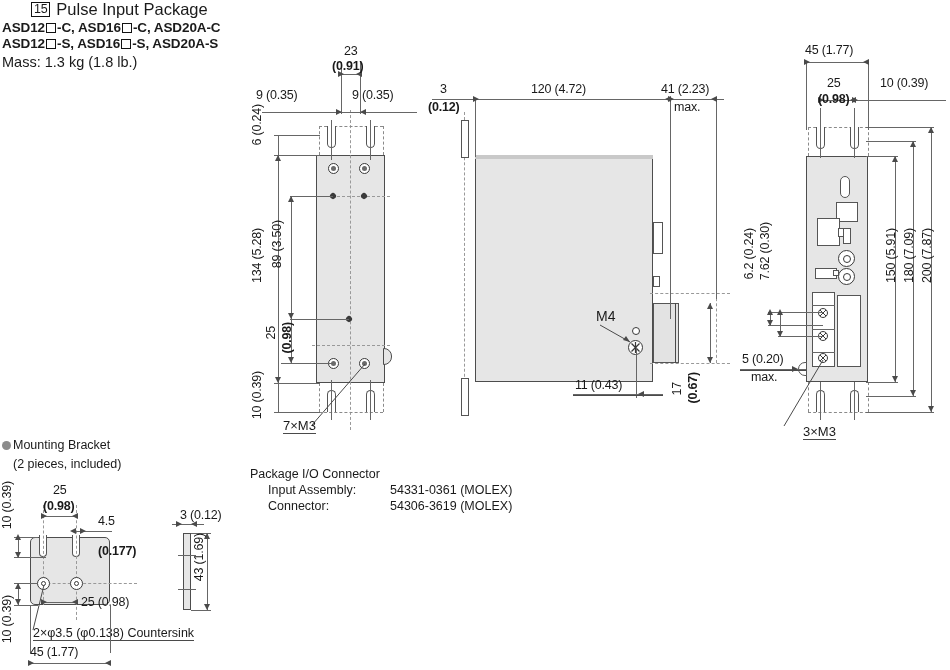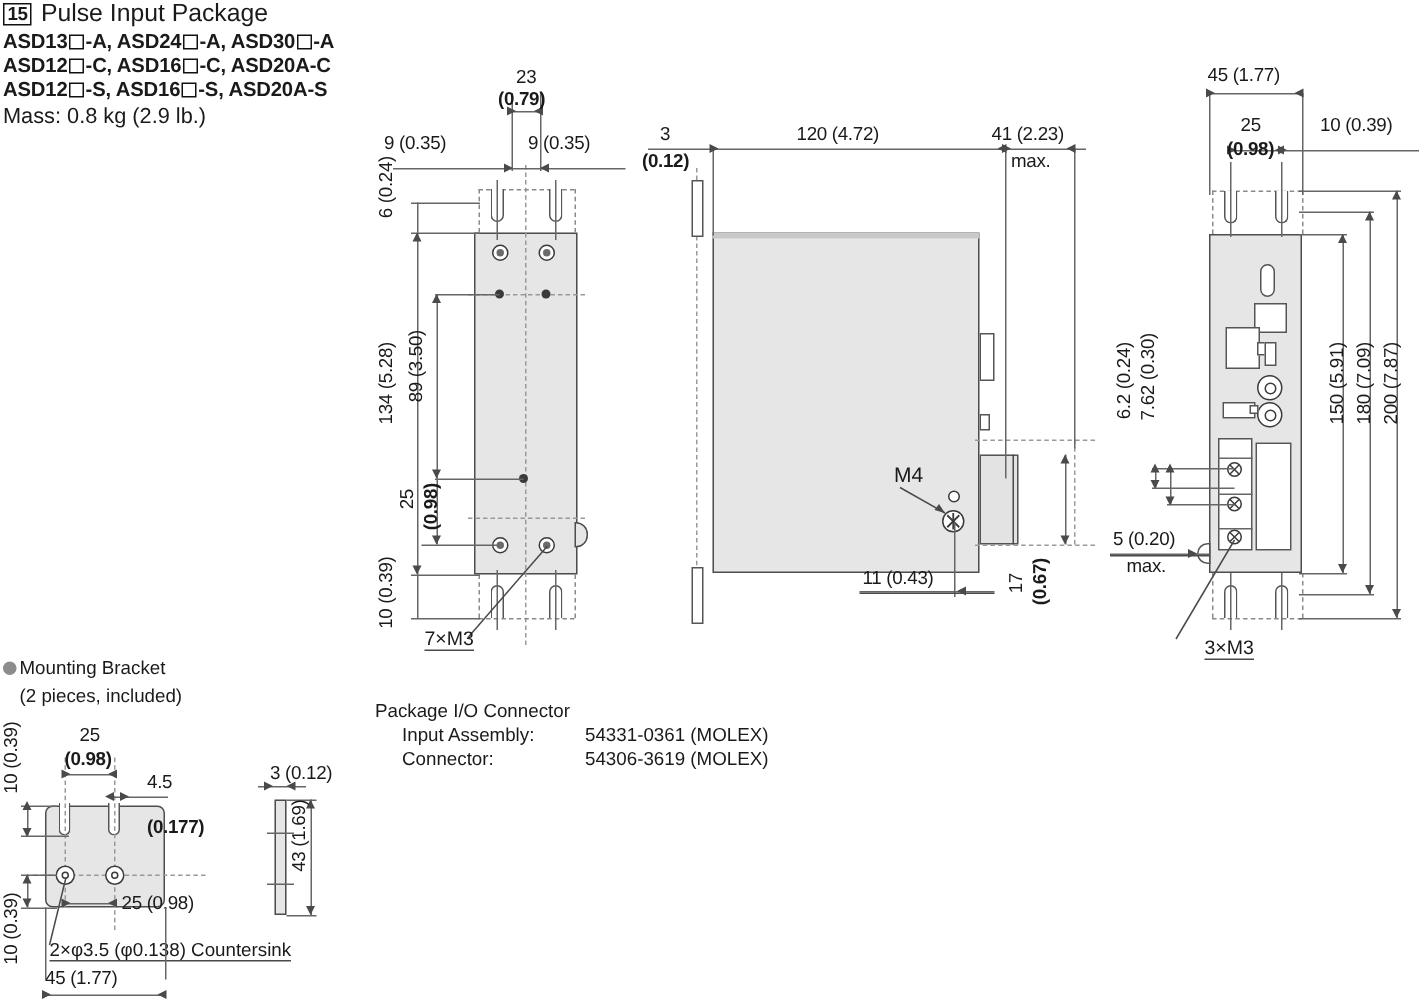--- a/index.html
+++ b/index.html
@@ -8,21 +8,21 @@
     font-family:"Liberation Sans", sans-serif;
     color:#1a1a1a;position:relative;overflow:hidden;
     -webkit-font-smoothing:antialiased;
   }
   .abs{position:absolute;}
   
   #header{left:0;top:0;width:420px;}
   .hdr-row{display:flex;align-items:center;gap:6px;margin:0 0 1px 2px;}
   .num-box{
     border:1.4px solid #111;font-size:12.5px;line-height:13px;
-    padding:0 2px;font-weight:700;letter-spacing:-.3px;
+    padding:0 2px;font-weight:400;letter-spacing:-.3px;margin-left:29px;
   }
   .hdr-title{font-size:16.5px;}
   .model-line{font-size:13.5px;font-weight:bold;margin:0 0 1px 2px;letter-spacing:-.1px;}
   .sq{
     display:inline-block;width:8px;height:8px;border:1.5px solid #111;
     vertical-align:-1px;margin:0 1px;
   }
   .mass-line{font-size:14.5px;margin:3px 0 0 2px;}
 
   
@@ -72,33 +72,30 @@
 </style>
 </head>
 <body>
 
 <div class="abs" id="header">
   <div class="hdr-row">
     <span class="num-box">15</span>
     <span class="hdr-title">Pulse Input Package</span>
   </div>
 
-  <div class="model-line">
-    <span>ASD13</span><span class="sq"></span><span>-A, </span><span>ASD24</span><span class="sq"></span><span>-A, </span><span>ASD30</span><span class="sq"></span><span>-A</span>
-  </div>
 
   <div class="model-line">
     <span>ASD12</span><span class="sq"></span><span>-C, </span><span>ASD16</span><span class="sq"></span><span>-C, </span><span>ASD20A-C</span>
   </div>
 
   <div class="model-line">
     <span>ASD12</span><span class="sq"></span><span>-S, </span><span>ASD16</span><span class="sq"></span><span>-S, </span><span>ASD20A-S</span>
   </div>
 
-  <div class="mass-line">Mass: 0.8 kg (2.9 lb.)</div>
+  <div class="mass-line">Mass: 1.3 kg (1.8 lb.)</div>
 </div>
 
 <div class="abs" id="front-view" style="left:0;top:0;width:440px;height:450px;">
 
   <div class="abs body-fill" style="left:316px;top:155px;width:69px;height:228px;"></div>
 
   <div class="abs dashdot-h" style="left:312px;top:196px;width:78px;"></div>
   <div class="abs dashdot-h" style="left:312px;top:345px;width:78px;"></div>
 
   <div class="abs dashdot-v" style="left:350px;top:110px;height:320px;"></div>
@@ -160,21 +157,21 @@
   <div class="abs hline-thin" style="left:262px;top:112px;width:155px;"></div>
   <div class="abs vline-thin" style="left:341px;top:62px;height:52px;"></div>
   <div class="abs vline-thin" style="left:360px;top:62px;height:52px;"></div>
   <div class="abs hline-thin" style="left:341px;top:74px;width:19px;"></div>
   <div class="ar ar-r" style="left:338px;top:71px;"></div>
   <div class="ar ar-l" style="left:356px;top:71px;"></div>
   <div class="ar ar-r" style="left:336px;top:109px;"></div>
   <div class="ar ar-l" style="left:360px;top:109px;"></div>
 
   <div class="abs dim" style="left:344px;top:44px;">23</div>
-  <div class="abs dim" style="left:332px;top:59px;font-weight:bold;">(0.79)</div>
+  <div class="abs dim" style="left:332px;top:59px;font-weight:bold;">(0.91)</div>
   <div class="abs dim" style="left:256px;top:88px;">9 (0.35)</div>
   <div class="abs dim" style="left:352px;top:88px;">9 (0.35)</div>
 
   <div class="abs dim-v" style="left:250px;top:104px;">6 (0.24)</div>
   <div class="abs dim-v" style="left:250px;top:228px;">134 (5.28)</div>
   <div class="abs dim-v" style="left:270px;top:220px;">89 (3.50)</div>
   <div class="abs dim-v" style="left:264px;top:326px;">25</div>
   <div class="abs dim-v" style="left:280px;top:322px;font-weight:bold;">(0.98)</div>
   <div class="abs dim-v" style="left:250px;top:371px;">10 (0.39)</div>
 

